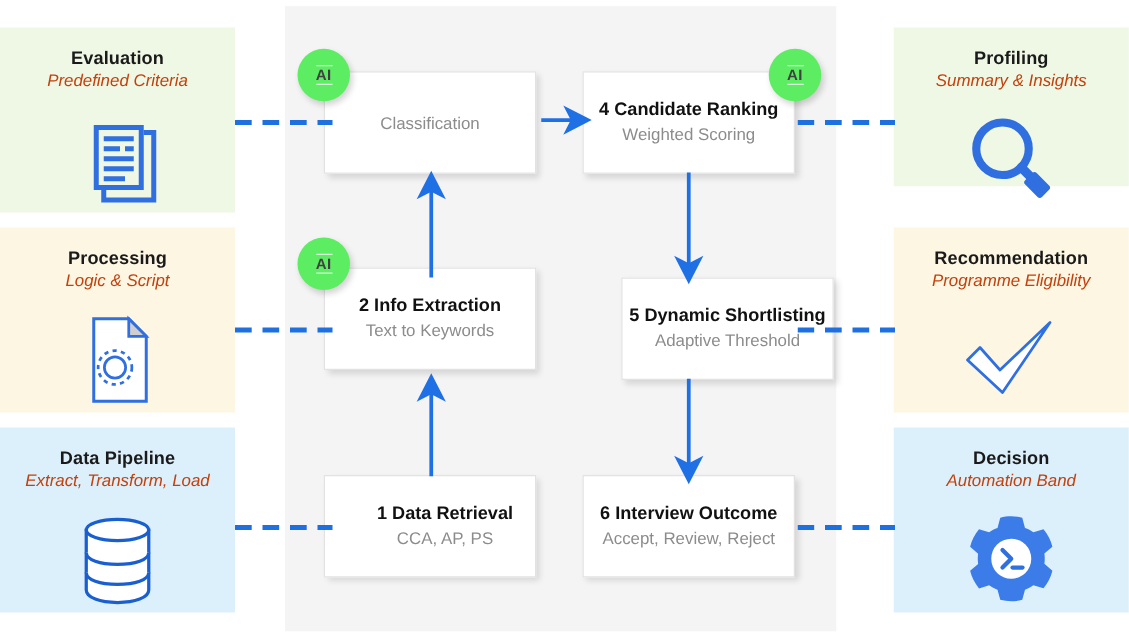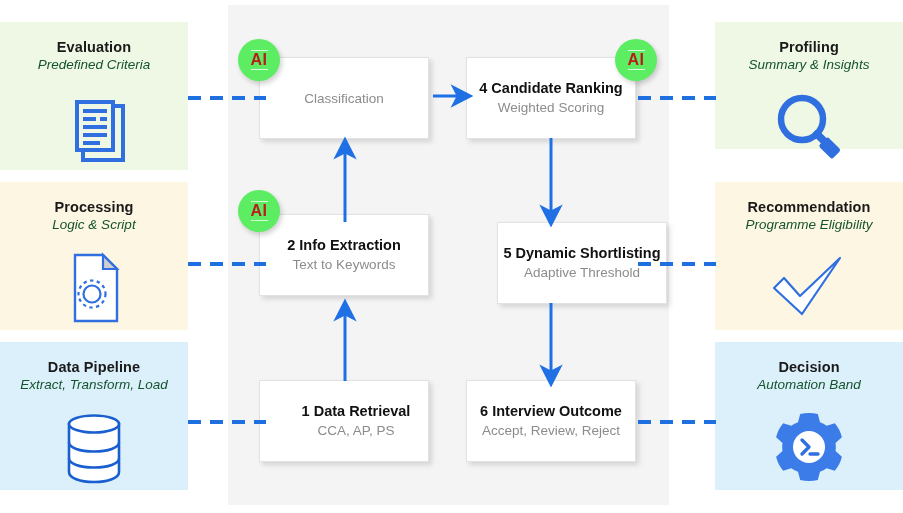--- a/index.html
+++ b/index.html
@@ -25,21 +25,21 @@
     font-size:14.5px;
     font-weight:bold;
     color:#1a1a1a;
     letter-spacing:.1px;
     line-height:1.25;
     margin-top:16px;
   }
   .panel-sub{
     font-size:13.5px;
     font-style:italic;
-    color:#14532d;
+    color:#c2410c;
     line-height:1.25;
     margin-top:1px;
   }
   .panel-icon{
     margin-top:10px;
     display:flex;
     align-items:center;
     justify-content:center;
     height:88px;
   }
@@ -86,22 +86,22 @@
     width:42px;height:42px;
     border-radius:50%;
     background:#5ced63;
     box-shadow:2px 3px 5px rgba(0,0,0,0.18);
     display:flex;
     align-items:center;
     justify-content:center;
     z-index:6;
   }
   .ai-badge span{
-    color:#b91c1c;
-    font-size:16px;
+    color:#404040;
+    font-size:12px;
     font-weight:bold;
     letter-spacing:.5px;
     line-height:1;
     padding-bottom:1px;
     border-top:1.5px solid rgba(255,255,255,.75);
     border-bottom:1.5px solid rgba(255,255,255,.75);
     padding-top:1px;
   }
 
   

